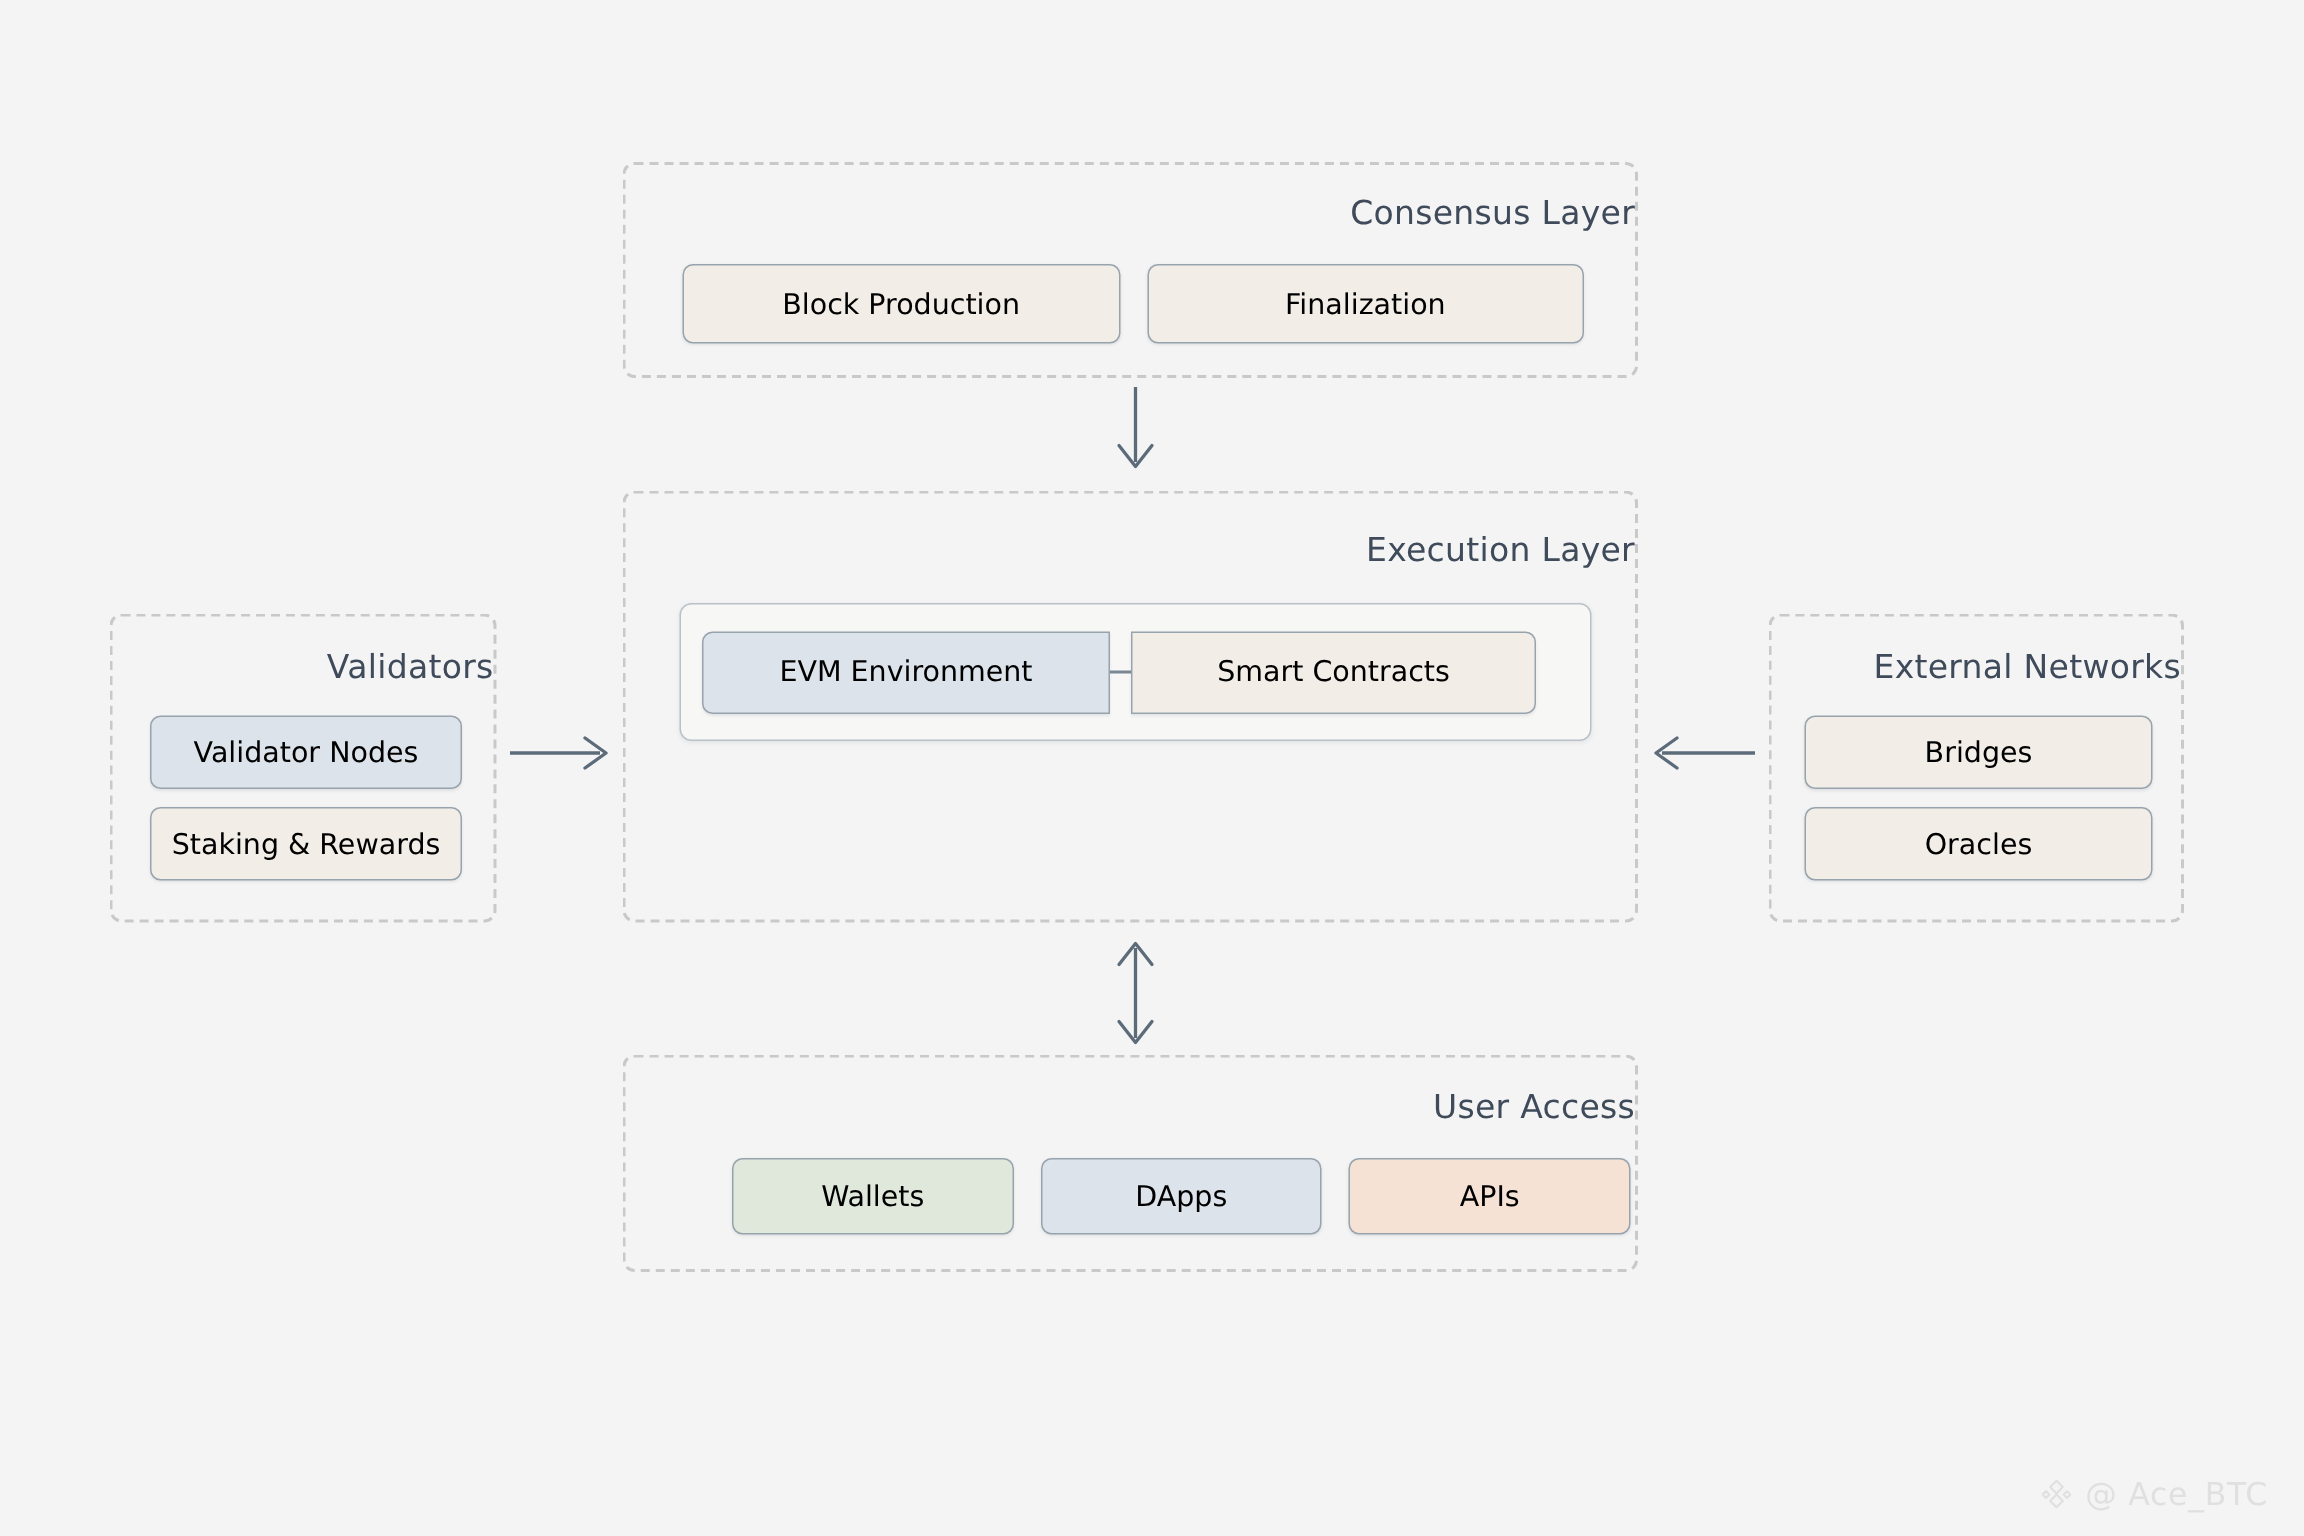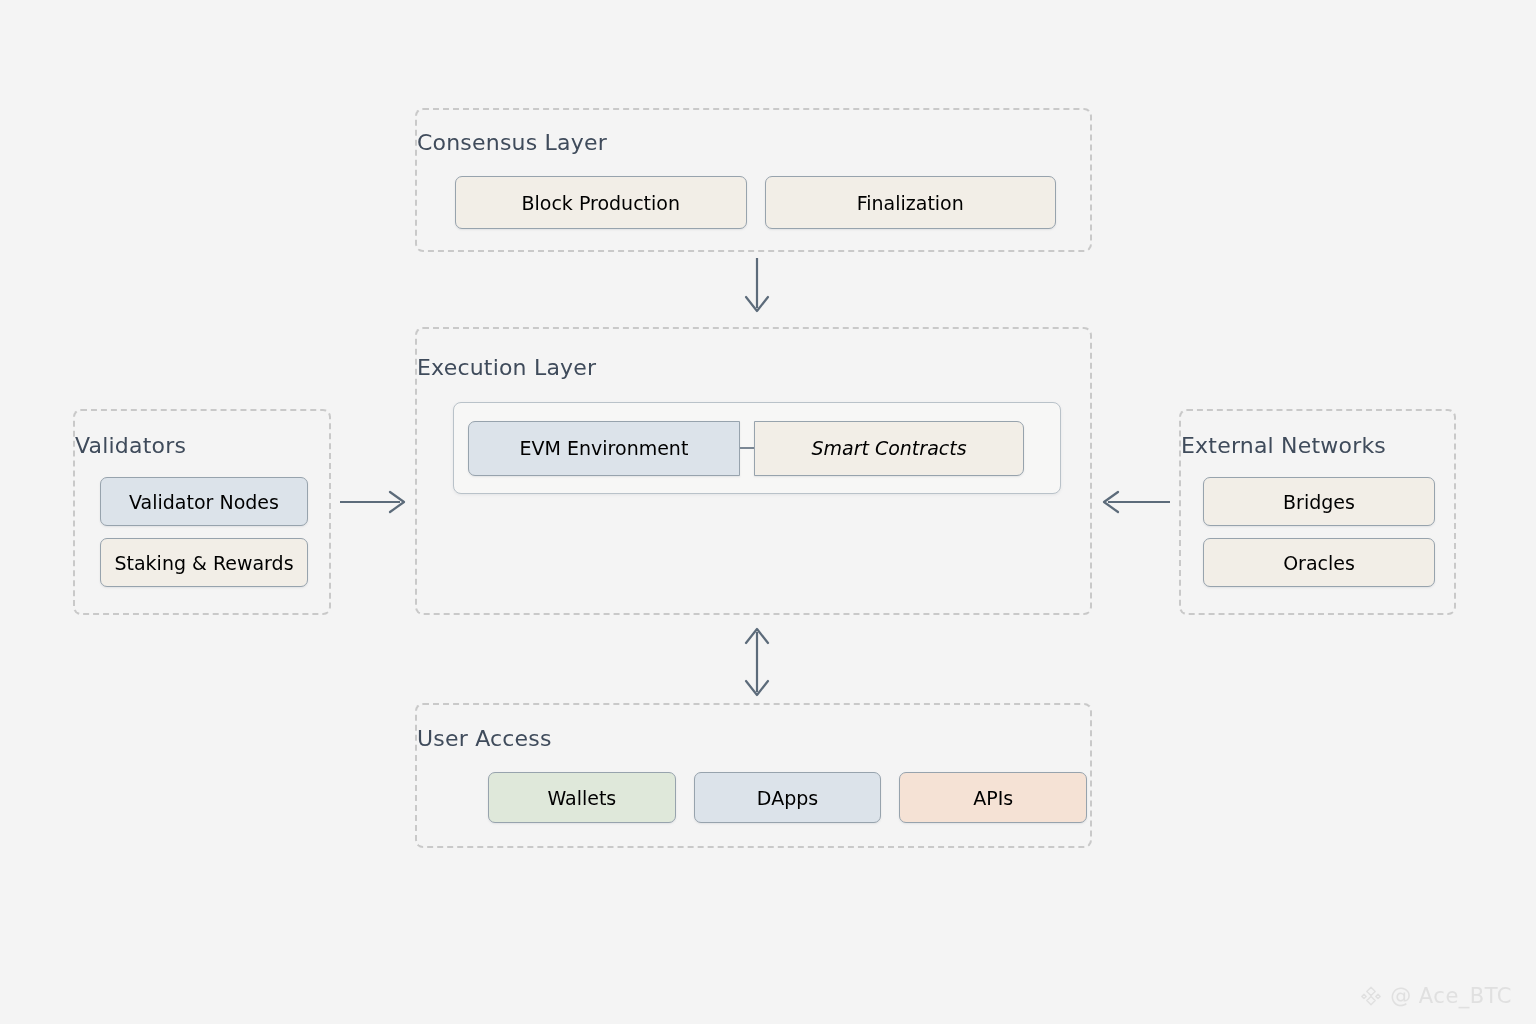--- a/index.html
+++ b/index.html
@@ -24,21 +24,21 @@
 
   
   .group {
     position: absolute;
     border: 2px dashed #c9c9c9;
     border-radius: 8px;
     box-sizing: border-box;
     background: transparent;
   }
   .group-title {
-    text-align: left;
+    text-align: right;
     color: #3f4b5b;
     font-size: 22px;
     font-weight: 400;
     letter-spacing: 0.2px;
     white-space: nowrap;
   }
 
   
   .node {
     box-sizing: border-box;
@@ -87,21 +87,21 @@
     border: 1.5px solid #b9c2c9;
     border-radius: 8px;
     background: #f7f7f6;
     box-shadow: 0 1px 3px rgba(90,100,115,0.10);
     display: flex;
     align-items: center;
     padding: 0 14px;
   }
   #execution-inner .node { height: 55px; }
   #evm-node { width: 272px; border-radius: 7px 0 0 7px; }
-  #smart-contracts-node { width: 270px; border-radius: 0 7px 7px 0; font-style: italic; }
+  #smart-contracts-node { width: 270px; border-radius: 0 7px 7px 0; }
   #evm-connector {
     width: 14px; height: 2px;
     background: #7b8794;
     flex: 0 0 14px;
   }
 
   
   #validators-group {
     left: 73px;  top: 409px;
     width: 258px; height: 206px;

